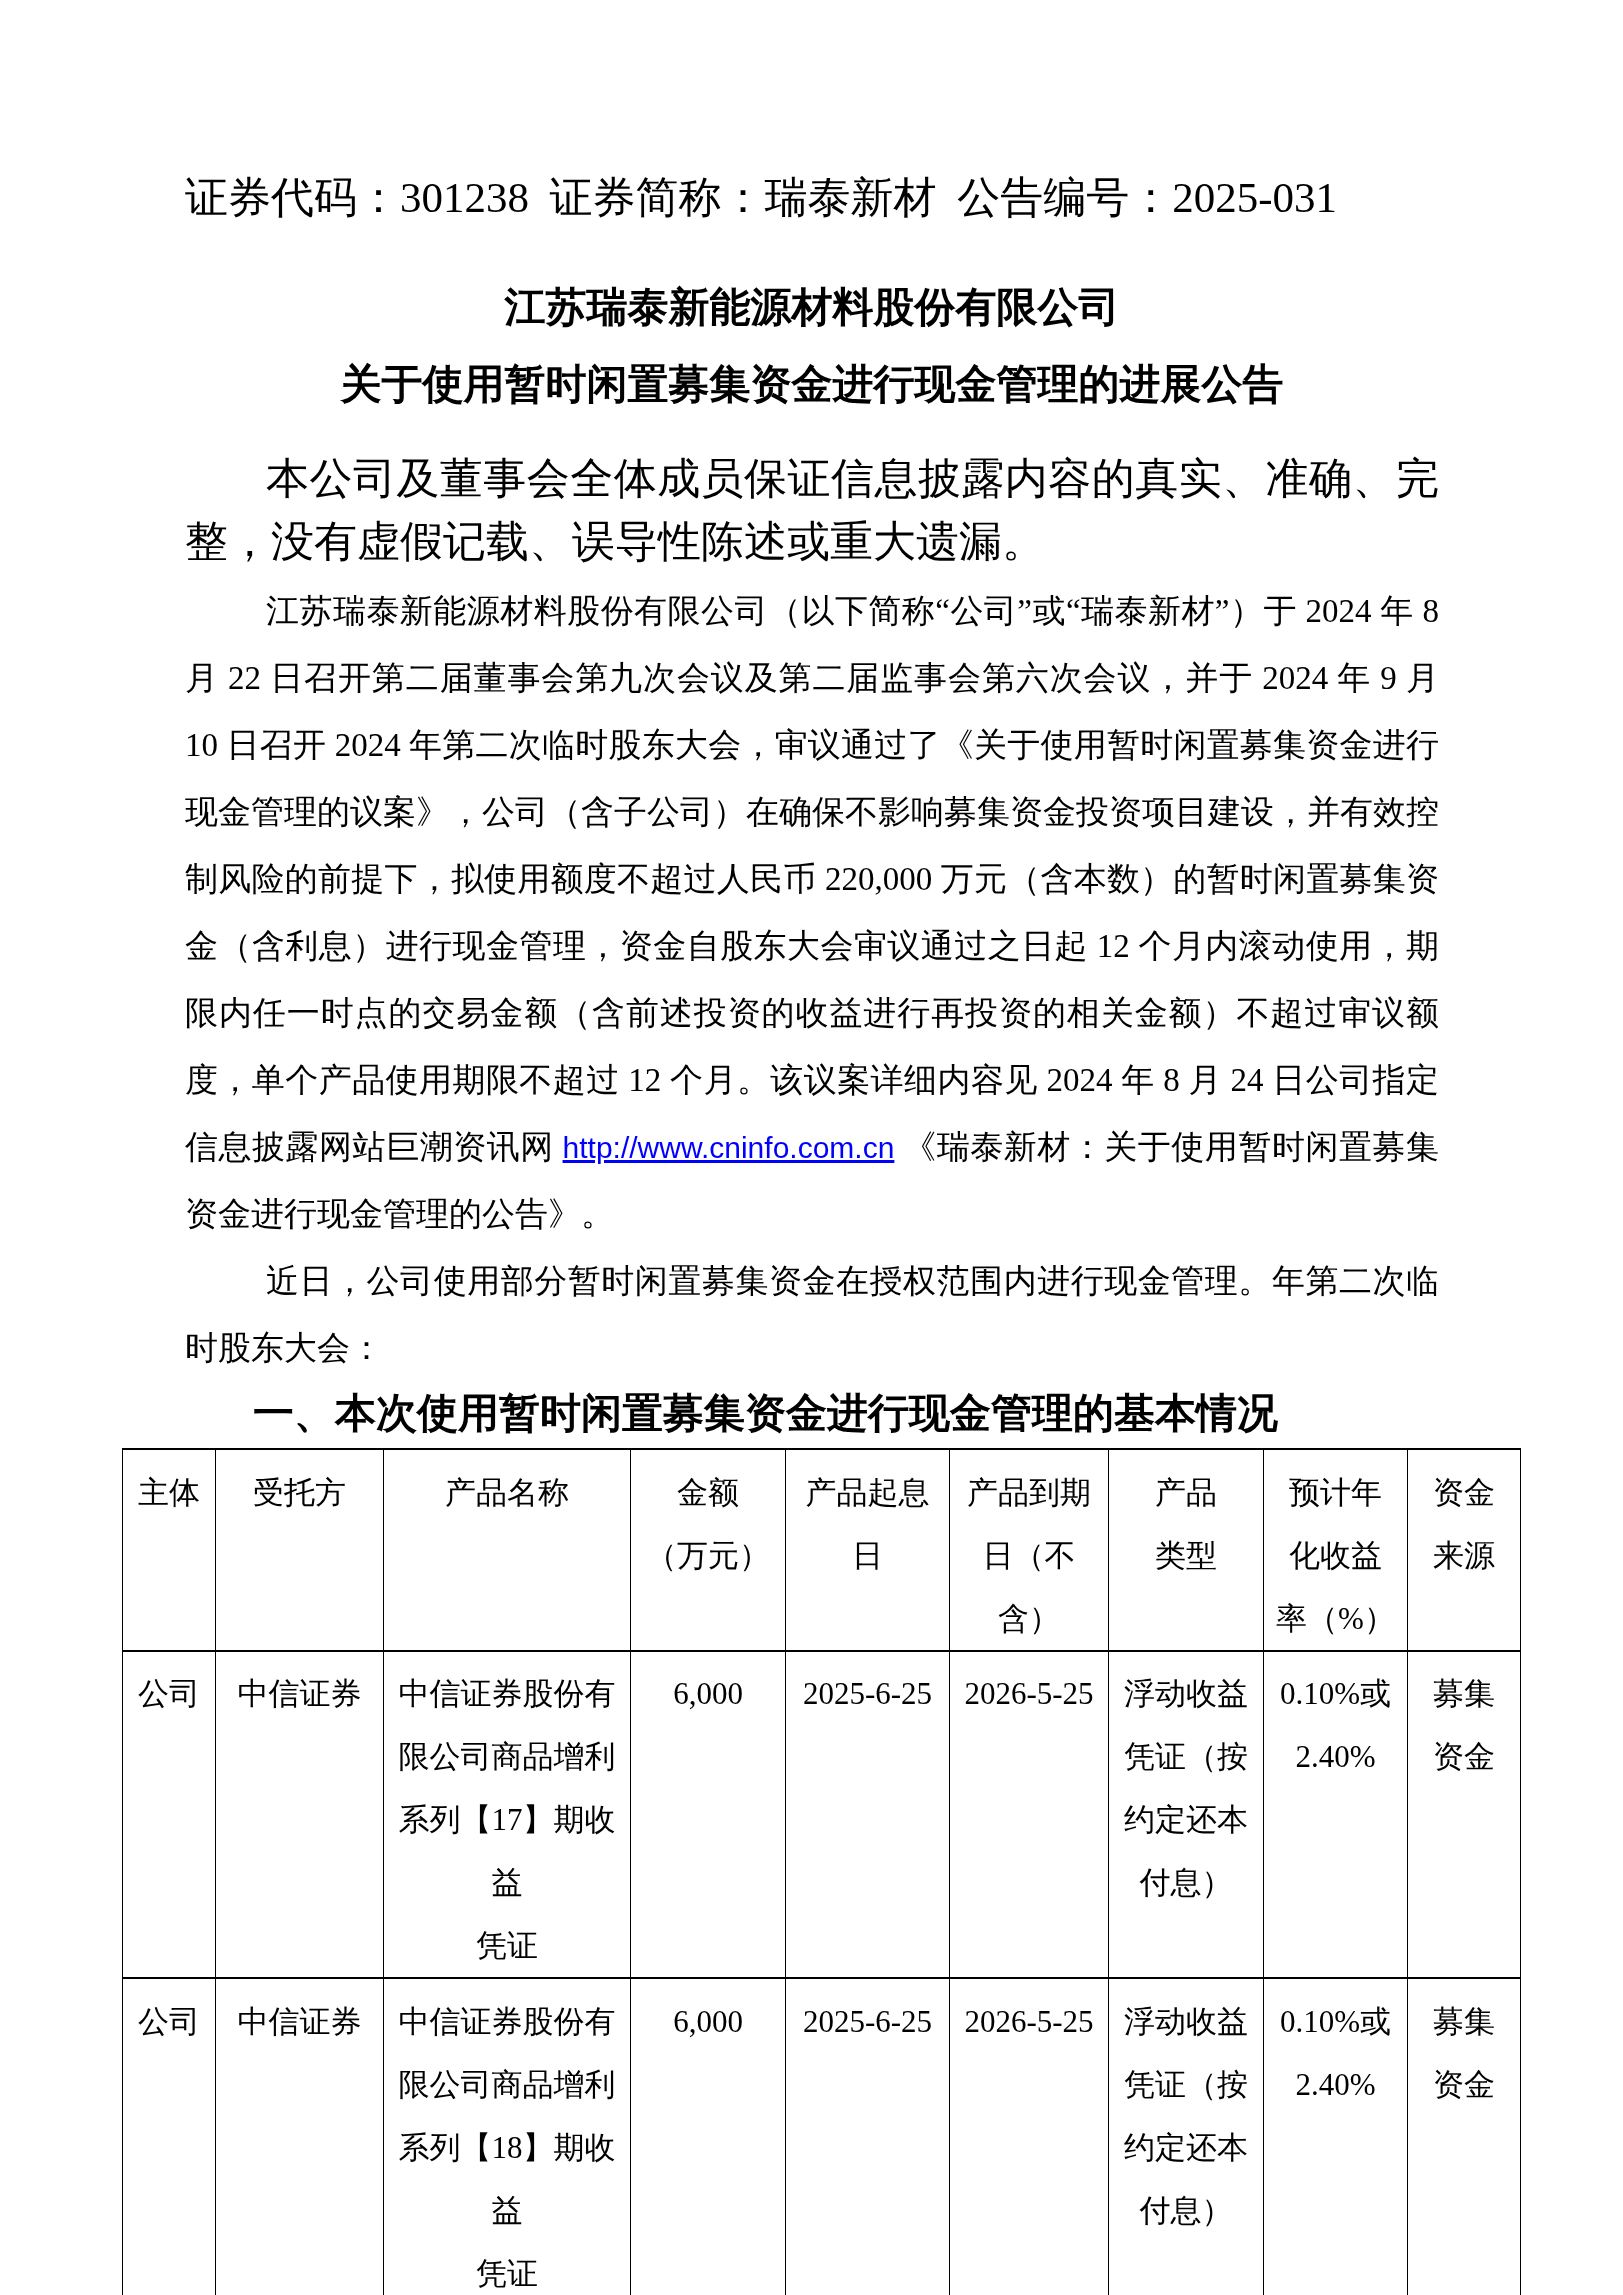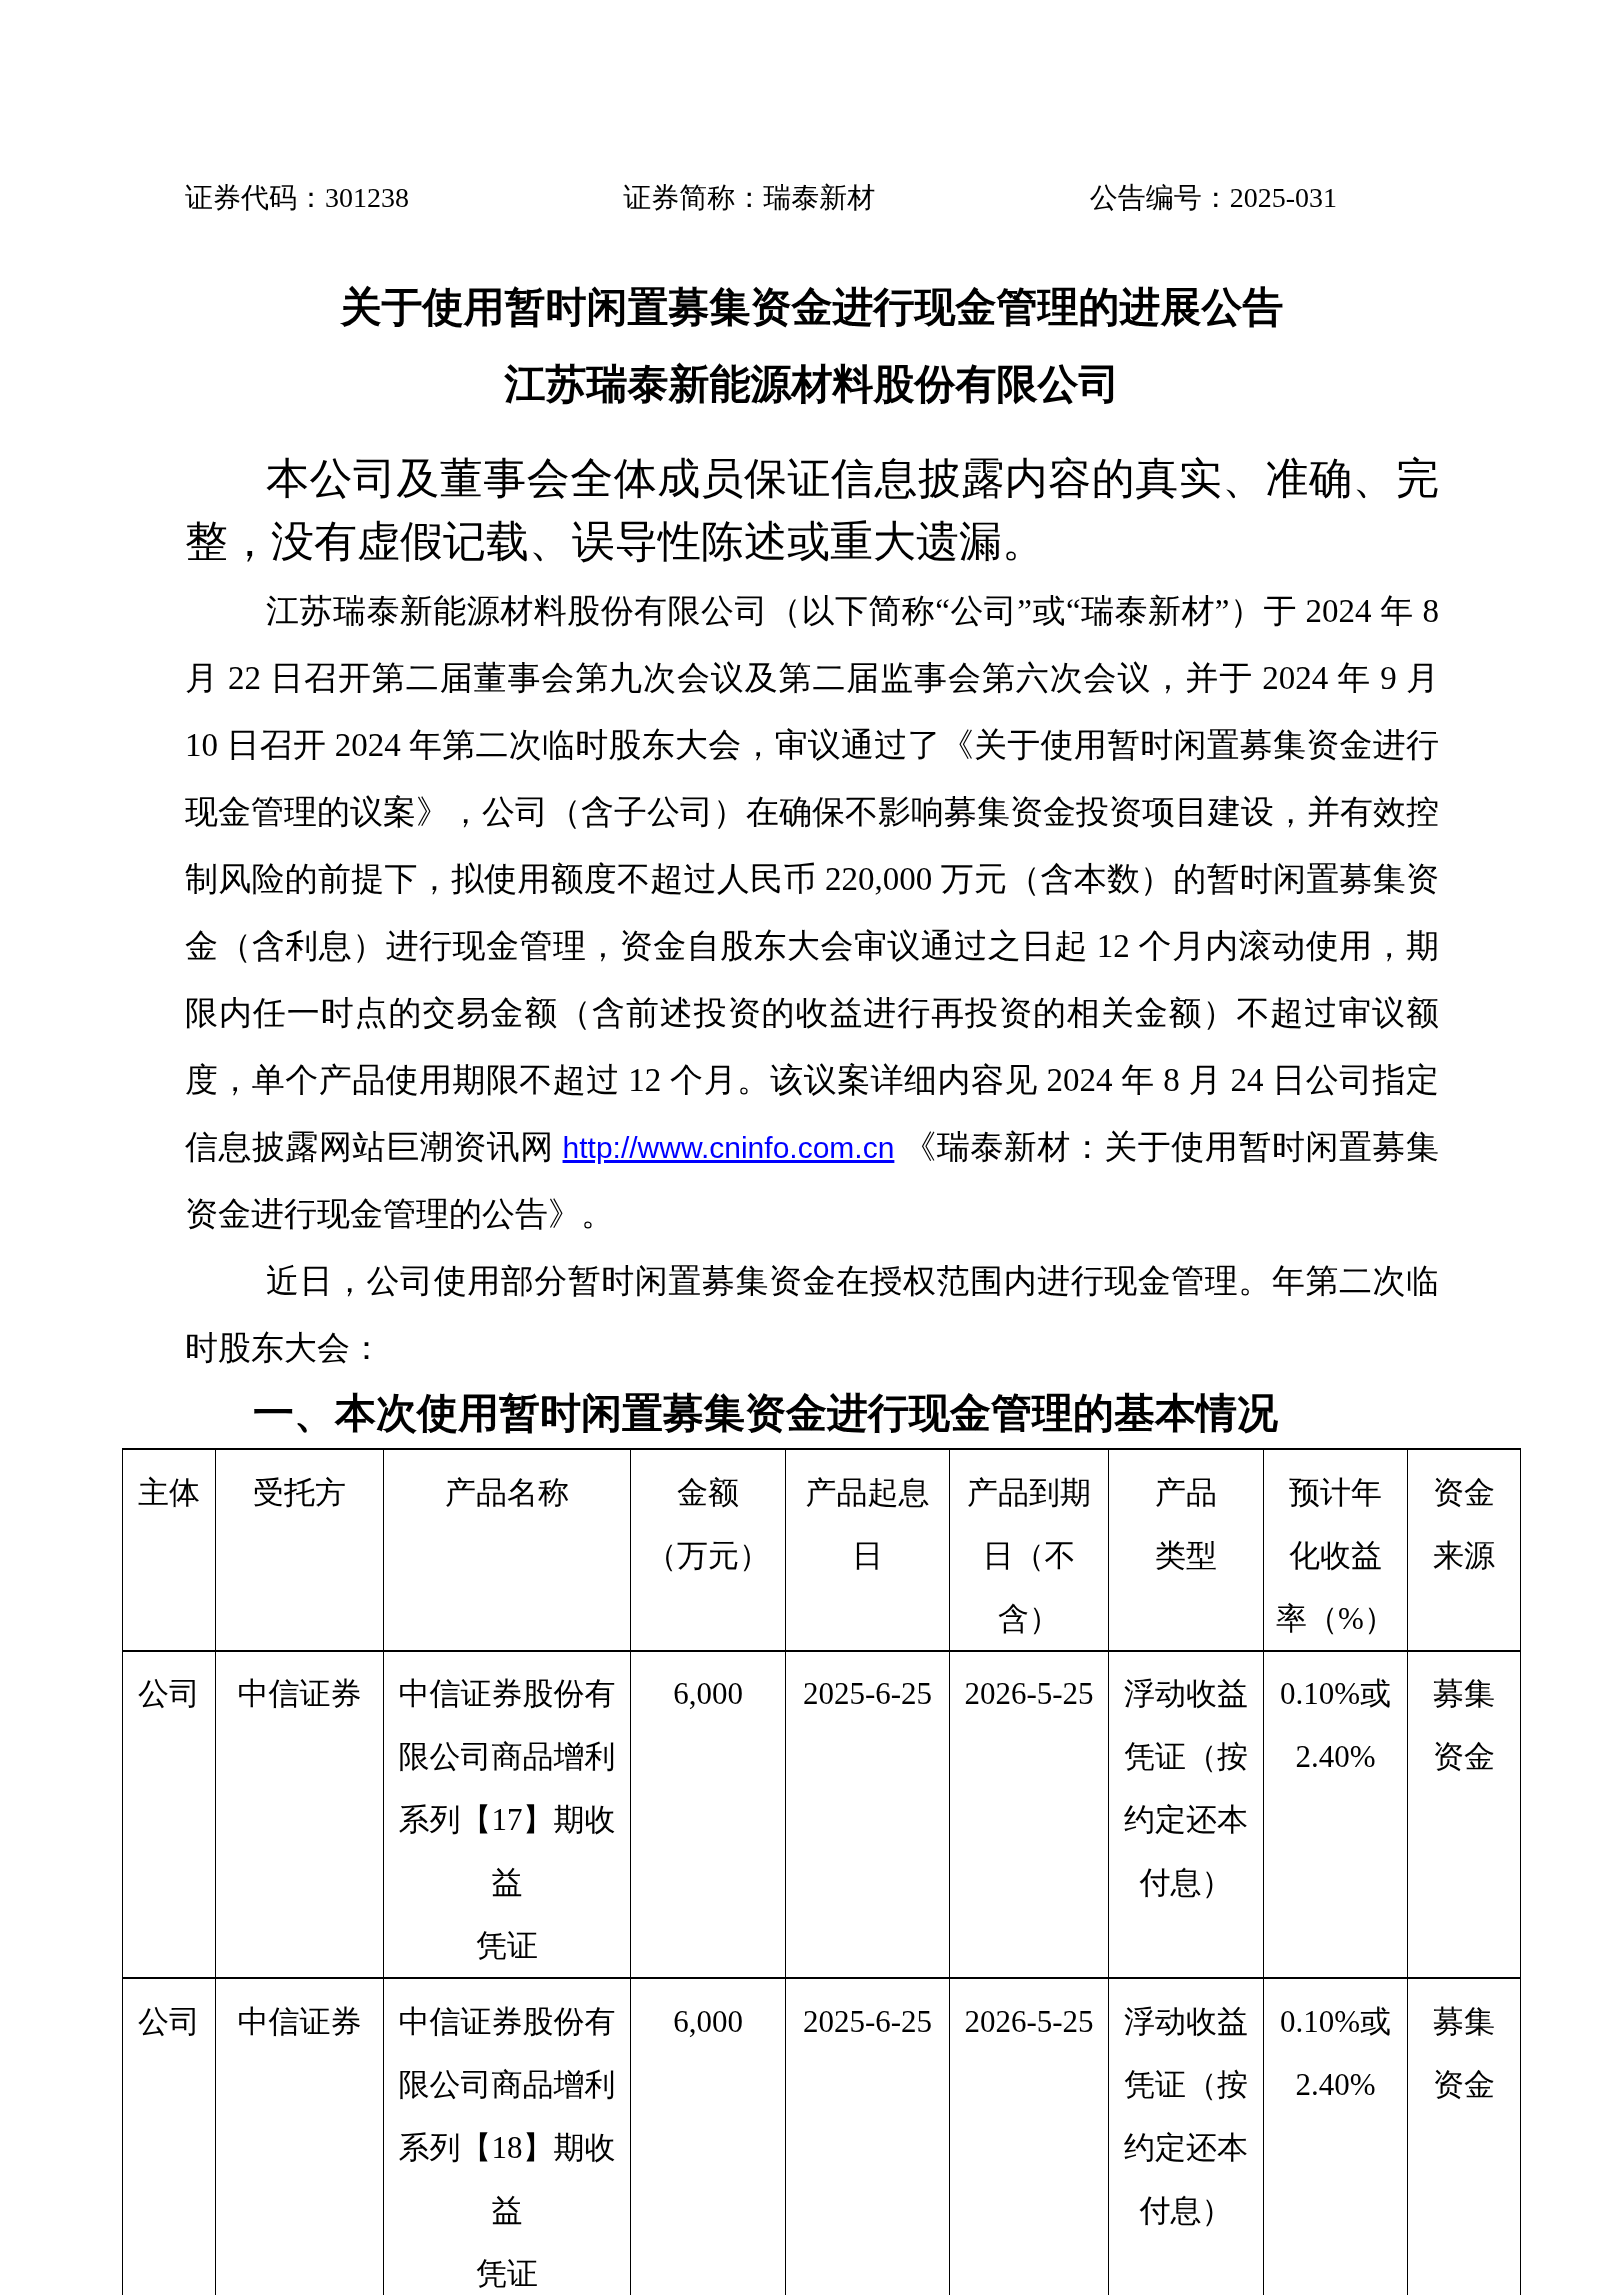--- a/index.html
+++ b/index.html
@@ -11,21 +11,21 @@
     margin: 0 auto;
     background: #ffffff;
     font-family: "Liberation Serif", "DejaVu Serif", serif;
     color: #000000;
     padding: 177px 184px 0 185px;
   }
   .meta-row {
     display: flex;
     justify-content: space-between;
     width: 1152px;
-    font-size: 28px;
+    font-size: 43px;
     line-height: 41px;
     white-space: nowrap;
   }
   .title {
     margin-top: 51px;
     text-align: center;
     font-size: 41px;
     font-weight: bold;
     line-height: 77px;
   }
@@ -87,22 +87,22 @@
 
 <div class="page">
 
   <div class="meta-row">
     <span>证券代码：301238</span>
     <span>证券简称：瑞泰新材</span>
     <span>公告编号：2025-031</span>
   </div>
 
   <div class="title">
+    <div>江苏瑞泰新能源材料股份有限公司</div>
     <div>关于使用暂时闲置募集资金进行现金管理的进展公告</div>
-    <div>江苏瑞泰新能源材料股份有限公司</div>
   </div>
 
   <p class="statement">本公司及董事会全体成员保证信息披露内容的真实、准确、完整，没有虚假记载、误导性陈述或重大遗漏。</p>
 
   <p class="para first"><span>江苏瑞泰新能源材料股份有限公司（以下简称“公司”或“瑞泰新材”）于 2024 年 8 月 22 日召开第二届董事会第九次会议及第二届监事会第六次会议，并于 2024 年 9 月 10 日召开 2024 年第二次临时股东大会，审议通过了《关于使用暂时闲置募集资金进行现金管理的议案》，公司（含子公司）在确保不影响募集资金投资项目建设，并有效控制风险的前提下，拟使用额度不超过人民币 220,000 万元（含本数）的暂时闲置募集资金（含利息）进行现金管理，资金自股东大会审议通过之日起 12 个月内滚动使用，期限内任一时点的交易金额（含前述投资的收益进行再投资的相关金额）不超过审议额度，单个产品使用期限不超过 12 个月。该议案详细内容见 2024 年 8 月 24 日公司指定信息披露网站巨潮资讯网 </span><a class="link">http://www.cninfo.com.cn</a><span> 《瑞泰新材：关于使用暂时闲置募集资金进行现金管理的公告》。</span></p>
 
   <p class="para">近日，公司使用部分暂时闲置募集资金在授权范围内进行现金管理。年第二次临时股东大会：</p>
 
   <p class="section-heading">一、本次使用暂时闲置募集资金进行现金管理的基本情况</p>
 

